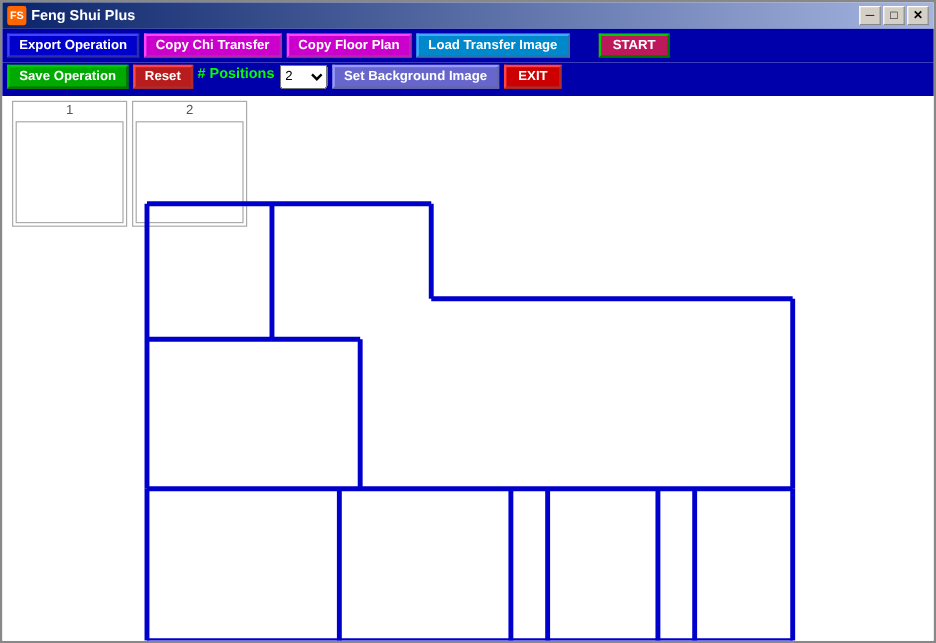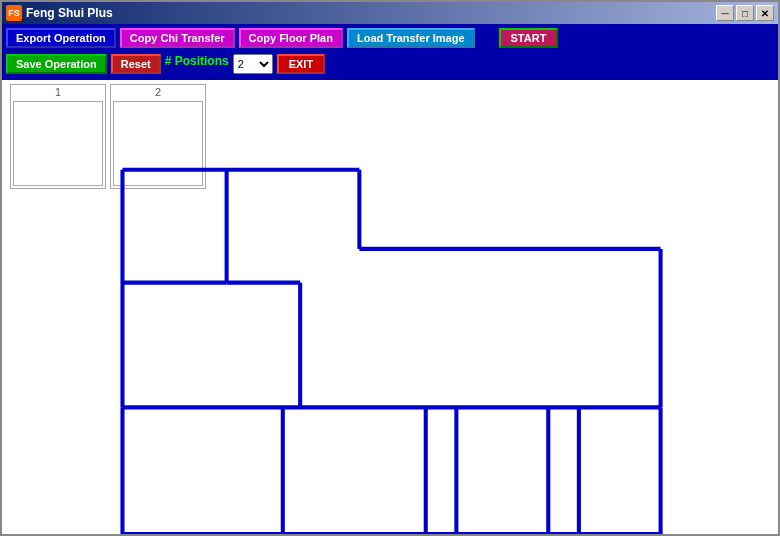--- a/index.html
+++ b/index.html
@@ -253,20 +253,21 @@
     <button class="btn-green">Save Operation</button>
     <button class="btn-red">Reset</button>
     <span class="positions-label"># Positions</span>
     <select class="positions-select">
       <option>2</option>
       <option>1</option>
       <option>3</option>
       <option>4</option>
       <option>5</option>
     </select>
+    <button class="btn-set-bg">Set Background Image</button>
     <button class="btn-exit">EXIT</button>
   </div>
 
   <div class="canvas-area">
 
     <div class="position-boxes">
       <div class="pos-box">
         <div class="pos-box-label">1</div>
         <div class="pos-box-inner"></div>
       </div>

